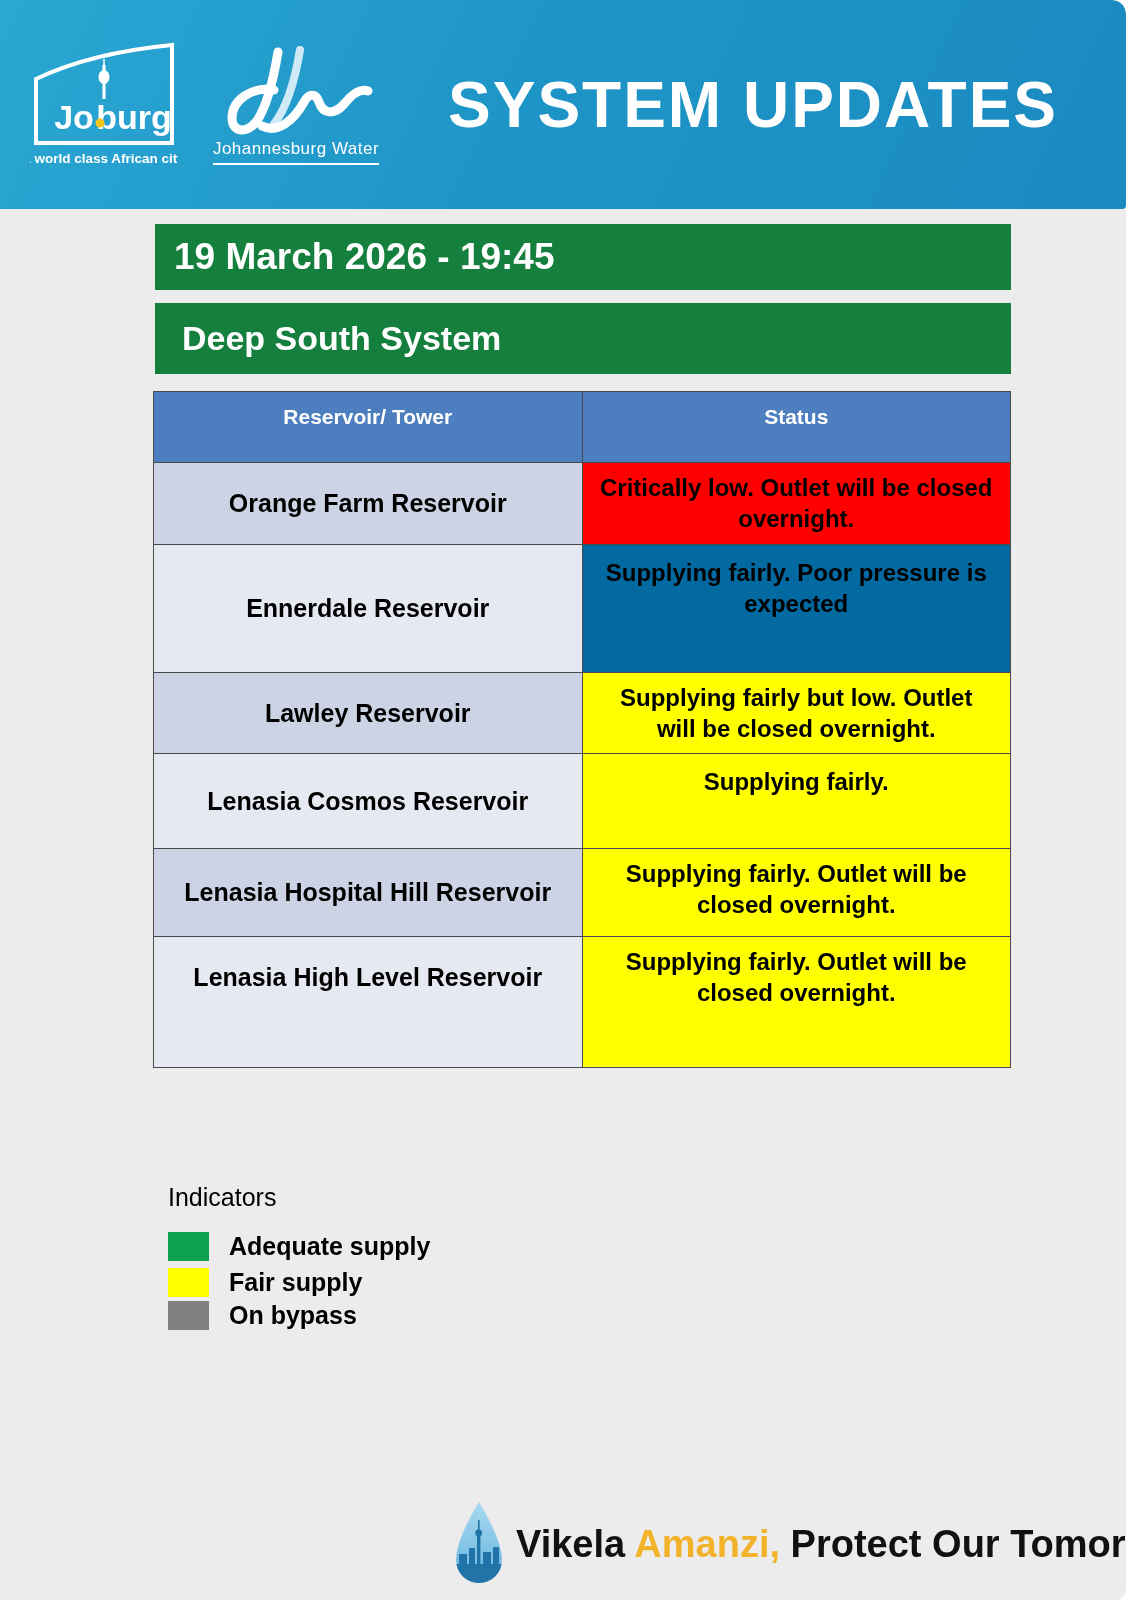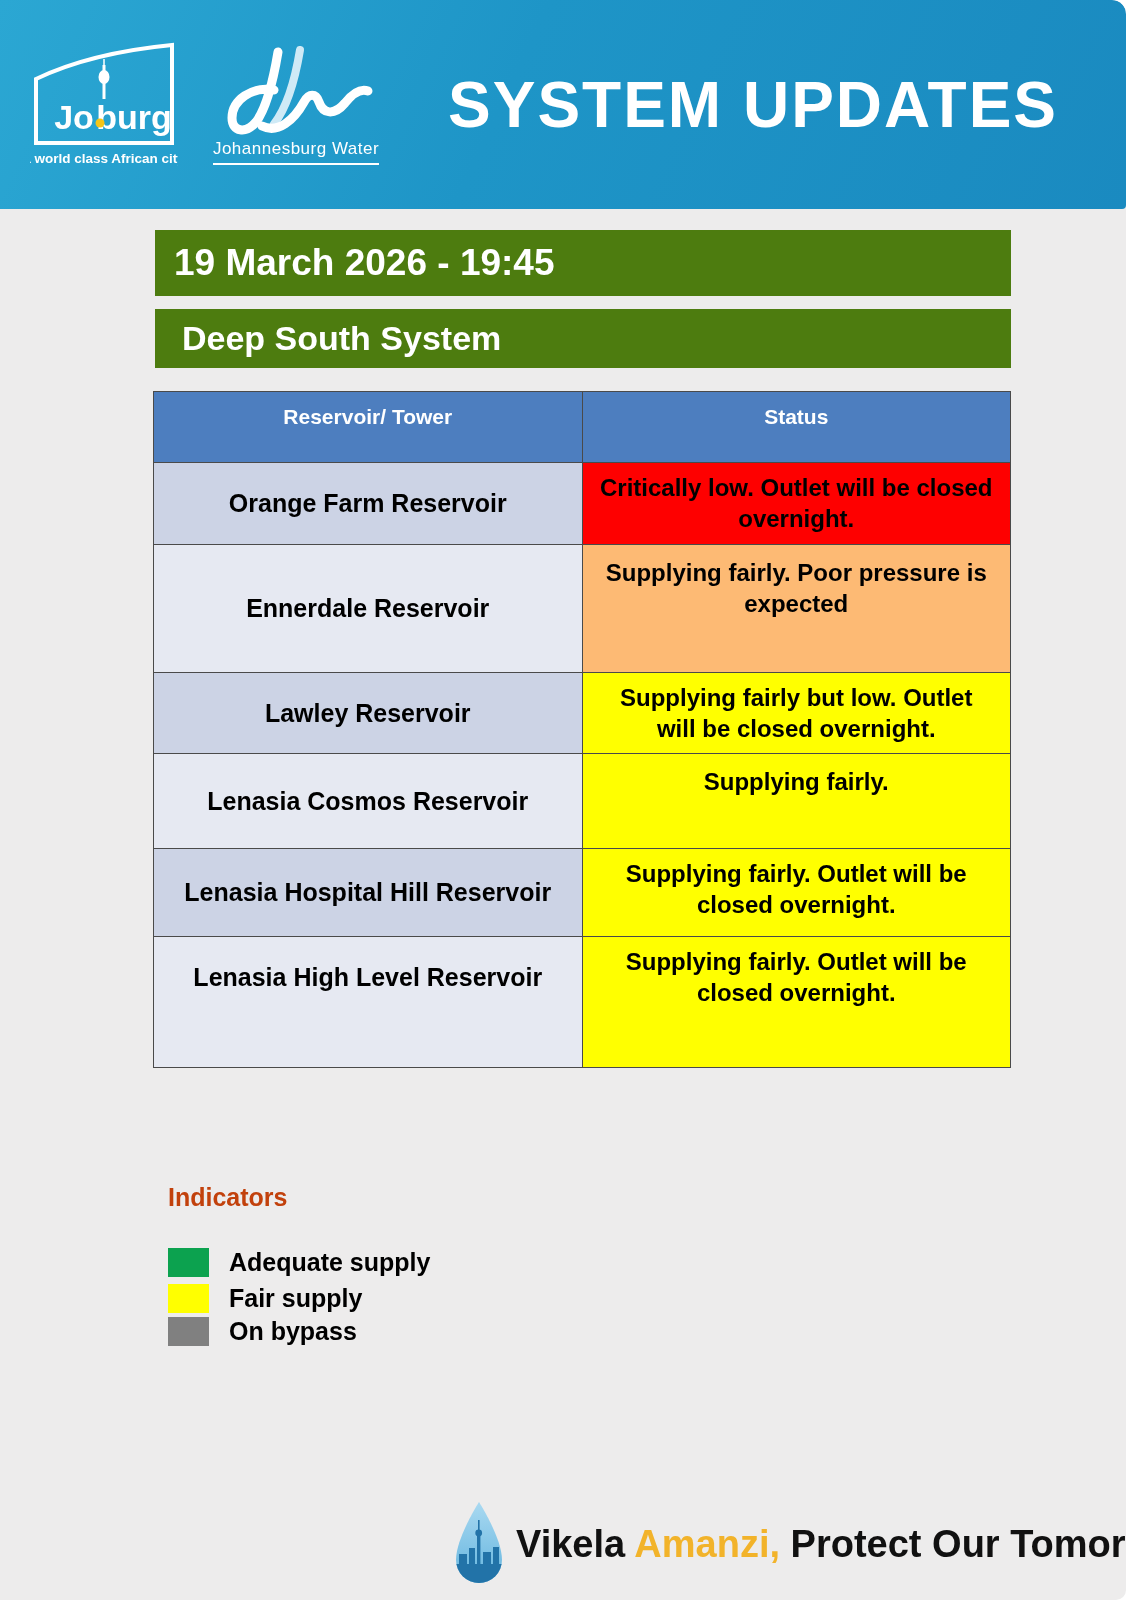--- a/index.html
+++ b/index.html
@@ -60,29 +60,28 @@
     font-weight: bold;
     letter-spacing: 2px;
     padding-left: 18px;
     white-space: nowrap;
   }
   
   .banner {
     position: absolute;
     left: 155px;
     width: 856px;
-    background: #4d7c0f;
-    color: #ffffff;
-    font-weight: bold;
-    display: flex;
-    align-items: center;
-    margin-top: 6px;
+    background: #15803d;
+    color: #ffffff;
+    font-weight: bold;
+    display: flex;
+    align-items: center;
   }
   .banner-date   { top: 224px; height: 66px; font-size: 37px; padding-left: 19px; }
-  .banner-system { top: 303px; height: 59px; font-size: 34px; padding-left: 27px; }
+  .banner-system { top: 303px; height: 71px; font-size: 34px; padding-left: 27px; }
   
   table.status-table {
     position: absolute;
     left: 153px;
     top: 391px;
     width: 858px;
     border-collapse: collapse;
   }
   .status-table th, .status-table td {
     border: 1px solid #4a4a4a;
@@ -117,23 +116,23 @@
   tbody tr:nth-child(4) td.status { padding-top: 12px; }
   tbody tr:nth-child(6) td.name { vertical-align: top; padding-top: 26px; }
   
   .indicators {
     position: absolute;
     left: 168px;
     top: 1183px;
   }
   .indicators-title {
     font-size: 25px;
-    font-weight: bold;
-    color: #c2410c;
-    margin-bottom: 36px;
+    font-weight: normal;
+    color: #000000;
+    margin-bottom: 20px;
   }
   .legend-item {
     display: flex;
     align-items: flex-start;
     height: 30px;
   }
   .legend-item + .legend-item { margin-top: 6px; }
   .legend-item.gap-before { margin-top: 19px; }
   .legend-item.tight { margin-top: 3px; }
   .swatch {
@@ -208,21 +207,21 @@
           <th>Status</th>
         </tr>
       </thead>
       <tbody>
         <tr>
           <td class="name">Orange Farm Reservoir</td>
           <td class="status" style="background-color: rgb(254, 0, 0);">Critically low. Outlet will be closed overnight.</td>
         </tr>
         <tr>
           <td class="name">Ennerdale Reservoir</td>
-          <td class="status" style="background-color: #fdba74;">Supplying fairly. Poor pressure is expected</td>
+          <td class="status" style="background-color: #0369a1;">Supplying fairly. Poor pressure is expected</td>
         </tr>
         <tr>
           <td class="name">Lawley Reservoir</td>
           <td class="status" style="background-color: rgb(255, 255, 0);">Supplying fairly but low. Outlet will be closed overnight.</td>
         </tr>
         <tr>
           <td class="name">Lenasia Cosmos Reservoir</td>
           <td class="status" style="background-color: rgb(255, 255, 0);">Supplying fairly.</td>
         </tr>
         <tr>

